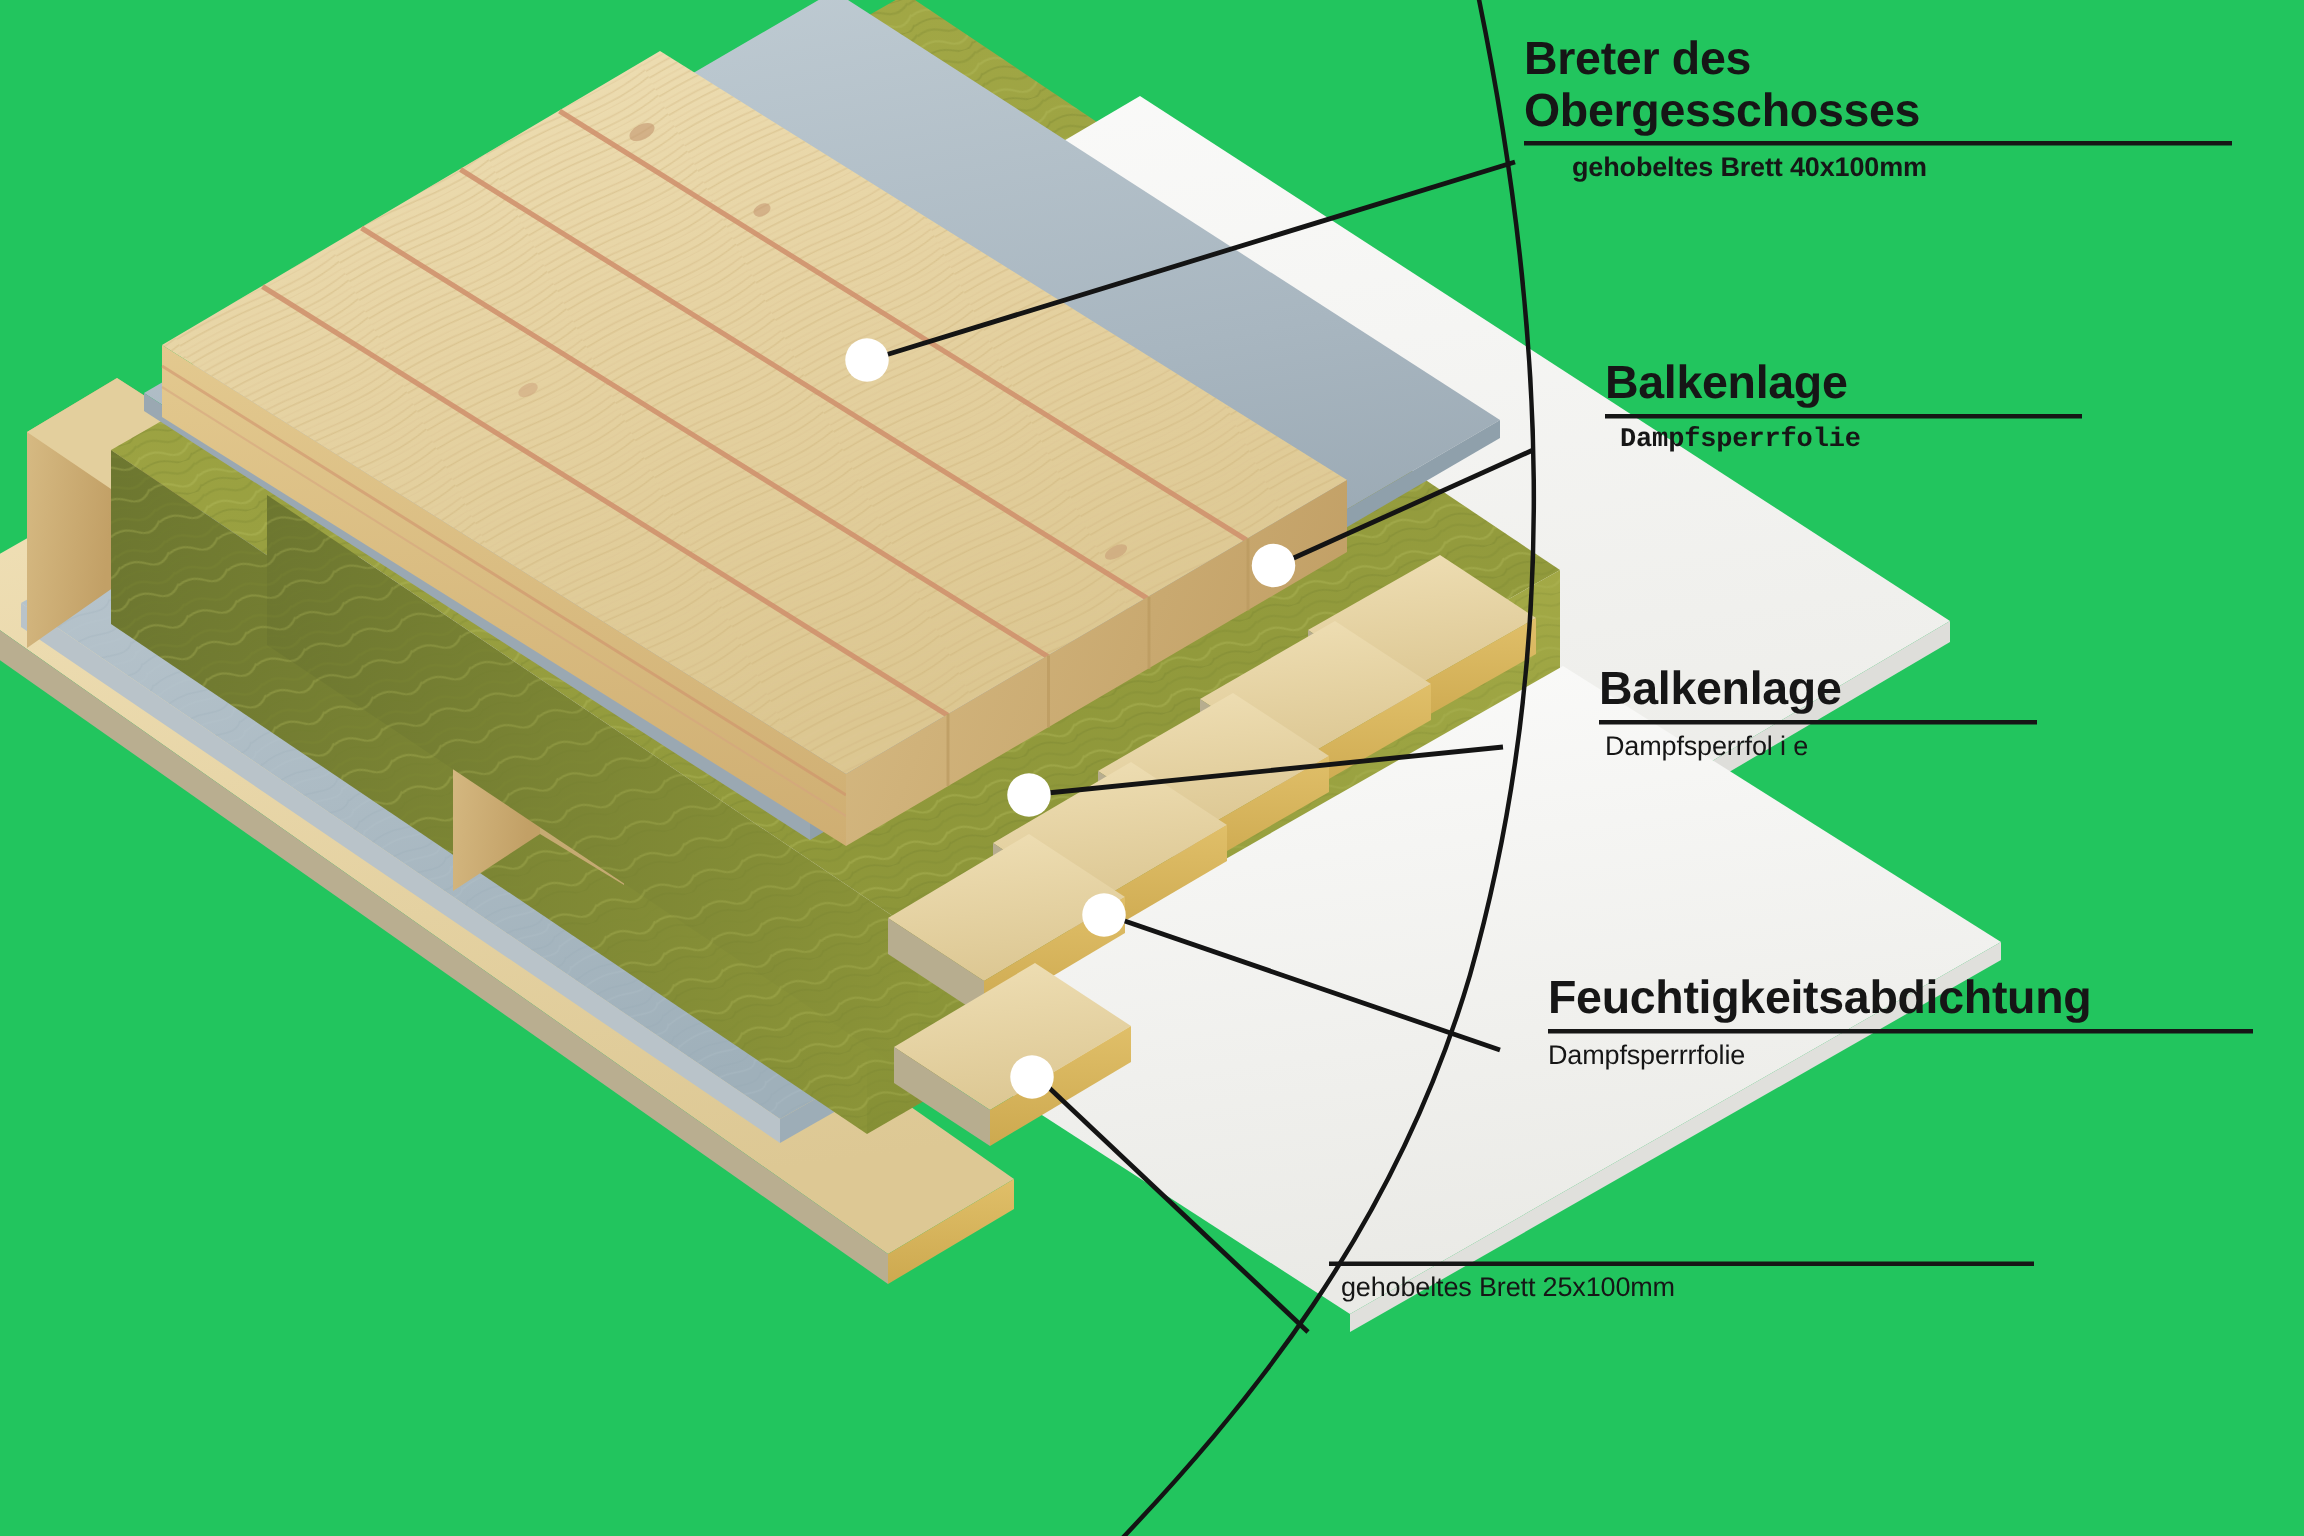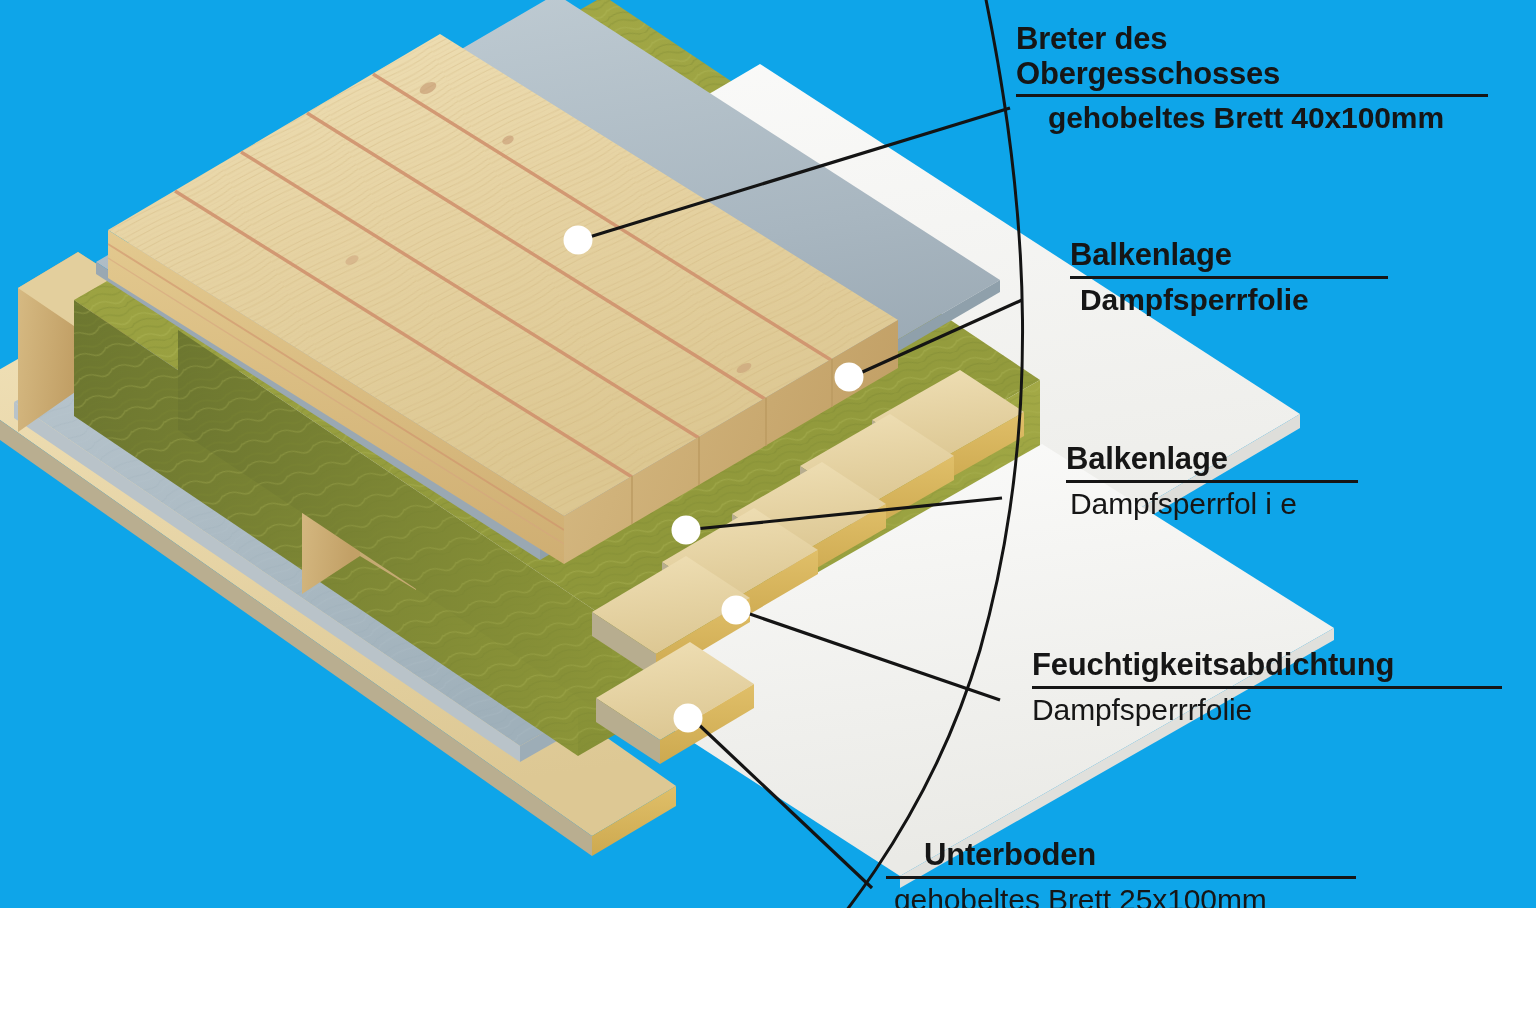--- a/index.html
+++ b/index.html
@@ -3,22 +3,22 @@
 <meta charset="utf-8">
 <style>
   html, body {
     margin: 0;
     padding: 0;
     background: #ffffff;
   }
   #stage {
     position: relative;
     width: 1536px;
-    height: 908px;
-    background: #0ea5e9;
+    height: 1024px;
+    background: #22c55e;
     overflow: hidden;
     font-family: "Liberation Sans", sans-serif;
   }
   #scene {
     position: absolute;
     left: 0;
     top: 0;
     width: 1536px;
     height: 1024px;
   }
@@ -33,21 +33,21 @@
     letter-spacing: -0.2px;
     white-space: pre-line;
     color: #161616;
   }
   .callout .rule {
     height: 3px;
     background: #161616;
     margin: 3px 0 4px 0;
   }
   .callout .sub {
-    font-size: 30px;
+    font-size: 18px;
     line-height: 1.15;
     letter-spacing: -0.1px;
     color: #161616;
   }
   .callout.tl .title { text-align: left; }
 </style>
 </head>
 <body>
 
 <div id="stage">
@@ -280,34 +280,33 @@
   <div class="callout tl" style="left:1016px; top:22px; width:472px;">
     <div class="title">Breter des
 Obergesschosses</div>
     <div class="rule"></div>
     <div class="sub bold" style="font-weight:bold; padding-left:32px;">gehobeltes Brett 40x100mm</div>
   </div>
 
   <div class="callout tl" style="left:1070px; top:238px; width:318px;">
     <div class="title">Balkenlage</div>
     <div class="rule"></div>
-    <div class="sub" style="font-weight:bold; padding-left:10px;">Dampfsperrfolie</div>
+    <div class="sub" style="font-weight:bold; padding-left:10px;font-family:Liberation Mono, monospace;">Dampfsperrfolie</div>
   </div>
 
   <div class="callout tl" style="left:1066px; top:442px; width:292px;">
     <div class="title">Balkenlage</div>
     <div class="rule"></div>
     <div class="sub" style="padding-left:4px;">Dampfsperrfol i e</div>
   </div>
 
   <div class="callout tl" style="left:1032px; top:648px; width:470px;">
     <div class="title">Feuchtigkeitsabdichtung</div>
     <div class="rule"></div>
     <div class="sub" style="padding-left:-2px;">Dampfsperrrfolie</div>
   </div>
 
   <div class="callout tl" style="left:886px; top:838px; width:470px;">
-    <div class="title" style="padding-left:38px;">Unterboden</div>
     <div class="rule"></div>
     <div class="sub" style="font-weight:normal; padding-left:8px;">gehobeltes Brett 25x100mm</div>
   </div>
 
 </div>
 
 </body></html>

